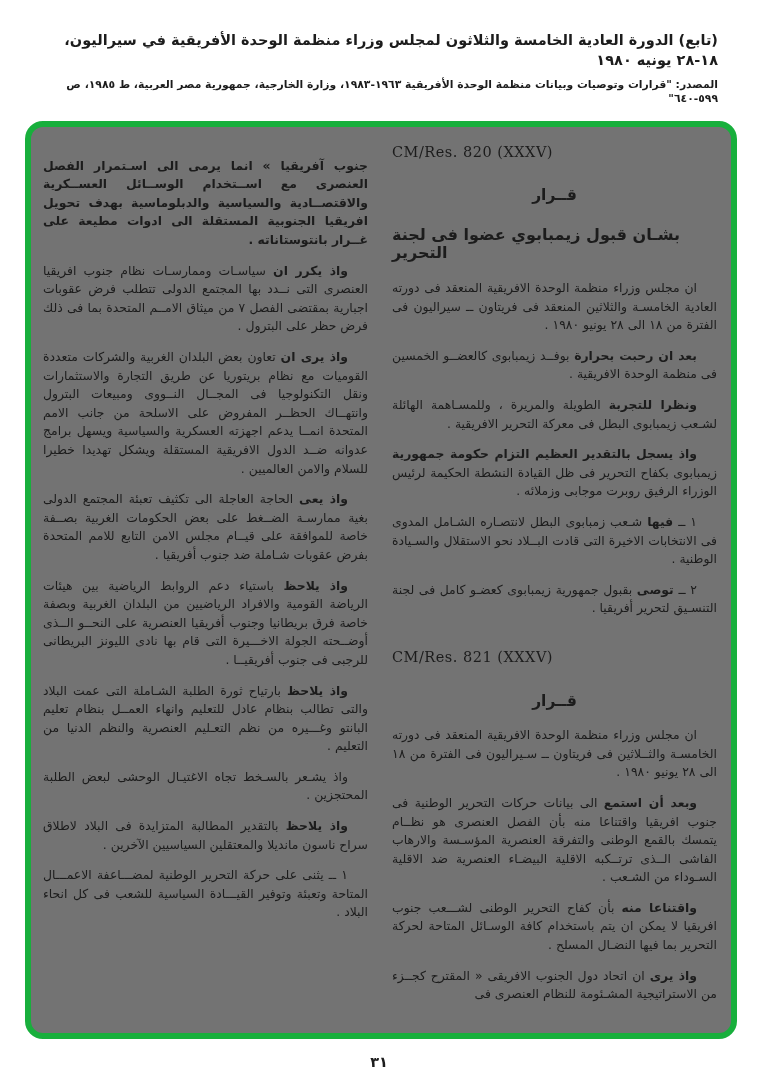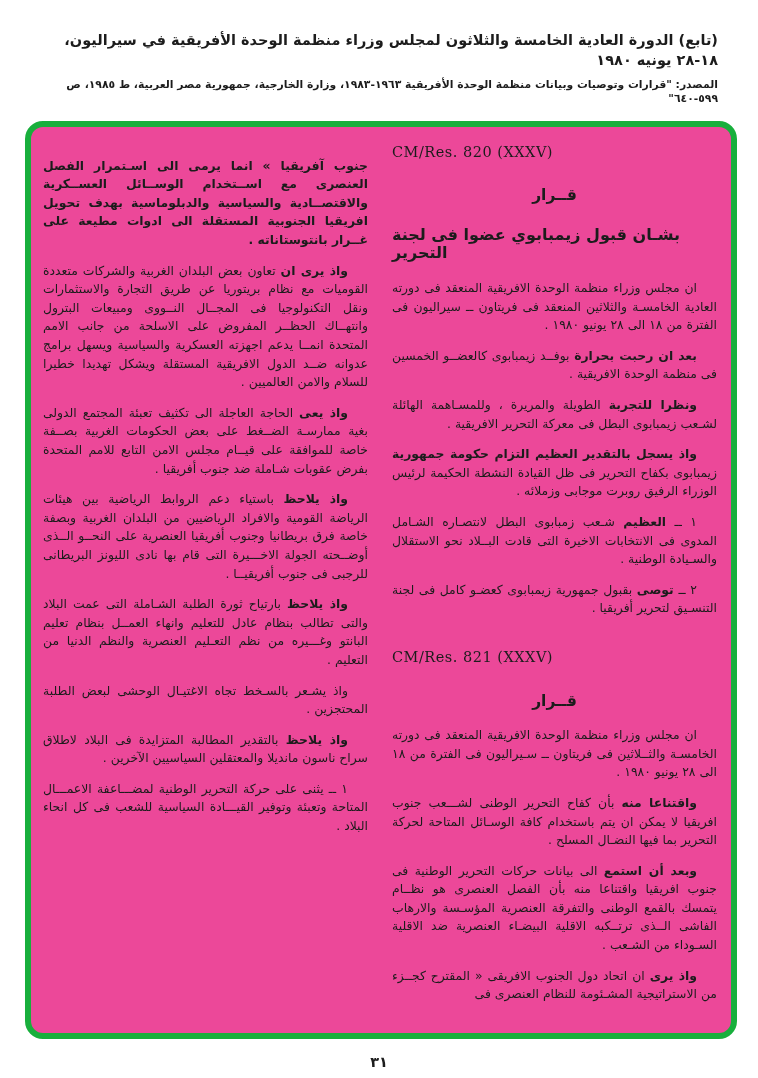--- a/index.html
+++ b/index.html
@@ -30,21 +30,21 @@
     margin: 15px 21px 0 25px;
     height: 918px;
     border: 6px solid #18af3c;
     border-radius: 18px;
     padding: 14px 14px 10px 12px;
     display: flex;
     flex-direction: row;
     direction: rtl;            
     gap: 24px;
     overflow: hidden;
-    background: #ec4899;
+    background: #737373;
   }
   .col {
     flex: 1 1 0;
     direction: rtl;
     font-size: 12.4px;
     line-height: 18.6px;
     text-align: justify;
     text-justify: inter-word;
   }
   .ref {
@@ -98,34 +98,35 @@
 
   <div class="col">
     <div class="ref">CM/Res. 820 (XXXV)</div>
     <div class="res-title">قــرار</div>
     <div class="res-subtitle">بشـان قبول زيمبابوي عضوا فى لجنة التحرير</div>
 
     <p class="para first"><span></span><b></b><span>ان مجلس وزراء منظمة الوحدة الافريقية المنعقد فى دورته العادية الخامسـة والثلاثين المنعقد فى فريتاون ــ سيراليون فى الفترة من ١٨ الى ٢٨ يونيو ١٩٨٠ .</span></p>
     <p class="para"><span></span><b>بعد ان رحبت بحرارة</b><span> بوفــد زيمبابوى كالعضــو الخمسين فى منظمة الوحدة الافريقية .</span></p>
     <p class="para"><span></span><b>ونظرا للتجربة</b><span> الطويلة والمريرة ، وللمسـاهمة الهائلة لشـعب زيمبابوى البطل فى معركة التحرير الافريقية .</span></p>
     <p class="para"><span></span><b>واذ يسجل بالتقدير العظيم التزام حكومة جمهورية</b><span> زيمبابوى بكفاح التحرير فى ظل القيادة النشطة الحكيمة لرئيس الوزراء الرفيق روبرت موجابى وزملائه .</span></p>
-    <p class="para"><span>١ ــ </span><b>العظيم</b><span> شـعب زمبابوى البطل لانتصـاره الشـامل المدوى فى الانتخابات الاخيرة التى قادت البــلاد نحو الاستقلال والسـيادة الوطنية .</span></p>
+    <p class="para"><span>١ ــ </span><b>فيها</b><span> شـعب زمبابوى البطل لانتصـاره الشـامل المدوى فى الانتخابات الاخيرة التى قادت البــلاد نحو الاستقلال والسـيادة الوطنية .</span></p>
     <p class="para"><span>٢ ــ </span><b>توصى</b><span> بقبول جمهورية زيمبابوى كعضـو كامل فى لجنة التنسـيق لتحرير أفريقيا .</span></p>
 
     <div class="ref second">CM/Res. 821 (XXXV)</div>
     <div class="res-title">قــرار</div>
 
     <p class="para first"><span></span><b></b><span>ان مجلس وزراء منظمة الوحدة الافريقية المنعقد فى دورته الخامسـة والثــلاثين فى فريتاون ــ سـيراليون فى الفترة من ١٨ الى ٢٨ يونيو ١٩٨٠ .</span></p>
+    <p class="para"><span></span><b>وبعد أن استمع</b><span> الى بيانات حركات التحرير الوطنية فى جنوب افريقيا واقتناعا منه بأن الفصل العنصرى هو نظــام يتمسك بالقمع الوطنى والتفرقة العنصرية المؤسـسة والارهاب الفاشى الــذى ترتــكبه الاقلية البيضـاء العنصرية ضد الاقلية السـوداء من الشـعب .</span></p>
     <p class="para"><span></span><b>واقتناعا منه</b><span> بأن كفاح التحرير الوطنى لشـــعب جنوب افريقيا لا يمكن ان يتم باستخدام كافة الوسـائل المتاحة لحركة التحرير بما فيها النضـال المسلح .</span></p>
-    <p class="para"><span></span><b>وبعد أن استمع</b><span> الى بيانات حركات التحرير الوطنية فى جنوب افريقيا واقتناعا منه بأن الفصل العنصرى هو نظــام يتمسك بالقمع الوطنى والتفرقة العنصرية المؤسـسة والارهاب الفاشى الــذى ترتــكبه الاقلية البيضـاء العنصرية ضد الاقلية السـوداء من الشـعب .</span></p>
     <p class="para"><span></span><b>واذ يرى</b><span> ان اتحاد دول الجنوب الافريقى « المقترح كجــزء من الاستراتيجية المشـئومة للنظام العنصرى فى</span></p>
   </div>
 
   <div class="col">
     <p class="para first no-indent"><span></span><b></b><span>جنوب آفريقيا » انما يرمى الى اسـتمرار الفصل العنصرى مع اســتخدام الوســائل العســكرية والاقتصــادية والسياسية والدبلوماسية بهدف تحويل افريقيا الجنوبية المستقلة الى ادوات مطيعة على غــرار بانتوستاناته .</span></p>
+    <p class="para"><span></span><b>واذ يكرر ان</b><span> سياسـات وممارسـات نظام جنوب افريقيا العنصرى التى نــدد بها المجتمع الدولى تتطلب فرض عقوبات اجبارية بمقتضى الفصل ٧ من ميثاق الامــم المتحدة بما فى ذلك فرض حظر على البترول .</span></p>
     <p class="para"><span></span><b>واذ يرى ان</b><span> تعاون بعض البلدان الغربية والشركات متعددة القوميات مع نظام بريتوريا عن طريق التجارة والاستثمارات ونقل التكنولوجيا فى المجــال النــووى ومبيعات البترول وانتهــاك الحظــر المفروض على الاسلحة من جانب الامم المتحدة انمــا يدعم اجهزته العسكرية والسياسية ويسهل برامج عدوانه ضــد الدول الافريقية المستقلة ويشكل تهديدا خطيرا للسلام والامن العالميين .</span></p>
     <p class="para"><span></span><b>واذ يعى</b><span> الحاجة العاجلة الى تكثيف تعبئة المجتمع الدولى بغية ممارسـة الضــغط على بعض الحكومات الغربية بصــفة خاصة للموافقة على قيــام مجلس الامن التابع للامم المتحدة بفرض عقوبات شـاملة ضد جنوب أفريقيا .</span></p>
     <p class="para"><span></span><b>واذ يلاحظ</b><span> باستياء دعم الروابط الرياضية بين هيئات الرياضة القومية والافراد الرياضيين من البلدان الغربية وبصفة خاصة فرق بريطانيا وجنوب أفريقيا العنصرية على النحــو الــذى أوضــحته الجولة الاخـــيرة التى قام بها نادى الليونز البريطانى للرجبى فى جنوب أفريقيــا .</span></p>
     <p class="para"><span></span><b>واذ يلاحظ</b><span> بارتياح ثورة الطلبة الشـاملة التى عمت البلاد والتى تطالب بنظام عادل للتعليم وانهاء العمــل بنظام تعليم البانتو وغـــيره من نظم التعـليم العنصرية والنظم الدنيا من التعليم .</span></p>
     <p class="para"><span></span><b></b><span>واذ يشـعر بالسـخط تجاه الاغتيـال الوحشى لبعض الطلبة المحتجزين .</span></p>
     <p class="para"><span></span><b>واذ يلاحظ</b><span> بالتقدير المطالبة المتزايدة فى البلاد لاطلاق سراح ناسون مانديلا والمعتقلين السياسيين الآخرين .</span></p>
     <p class="para"><span>١ ــ </span><b></b><span>يثنى على حركة التحرير الوطنية لمضـــاعفة الاعمـــال المتاحة وتعبئة وتوفير القيـــادة السياسية للشعب فى كل انحاء البلاد .</span></p>
   </div>
 
 </div>

